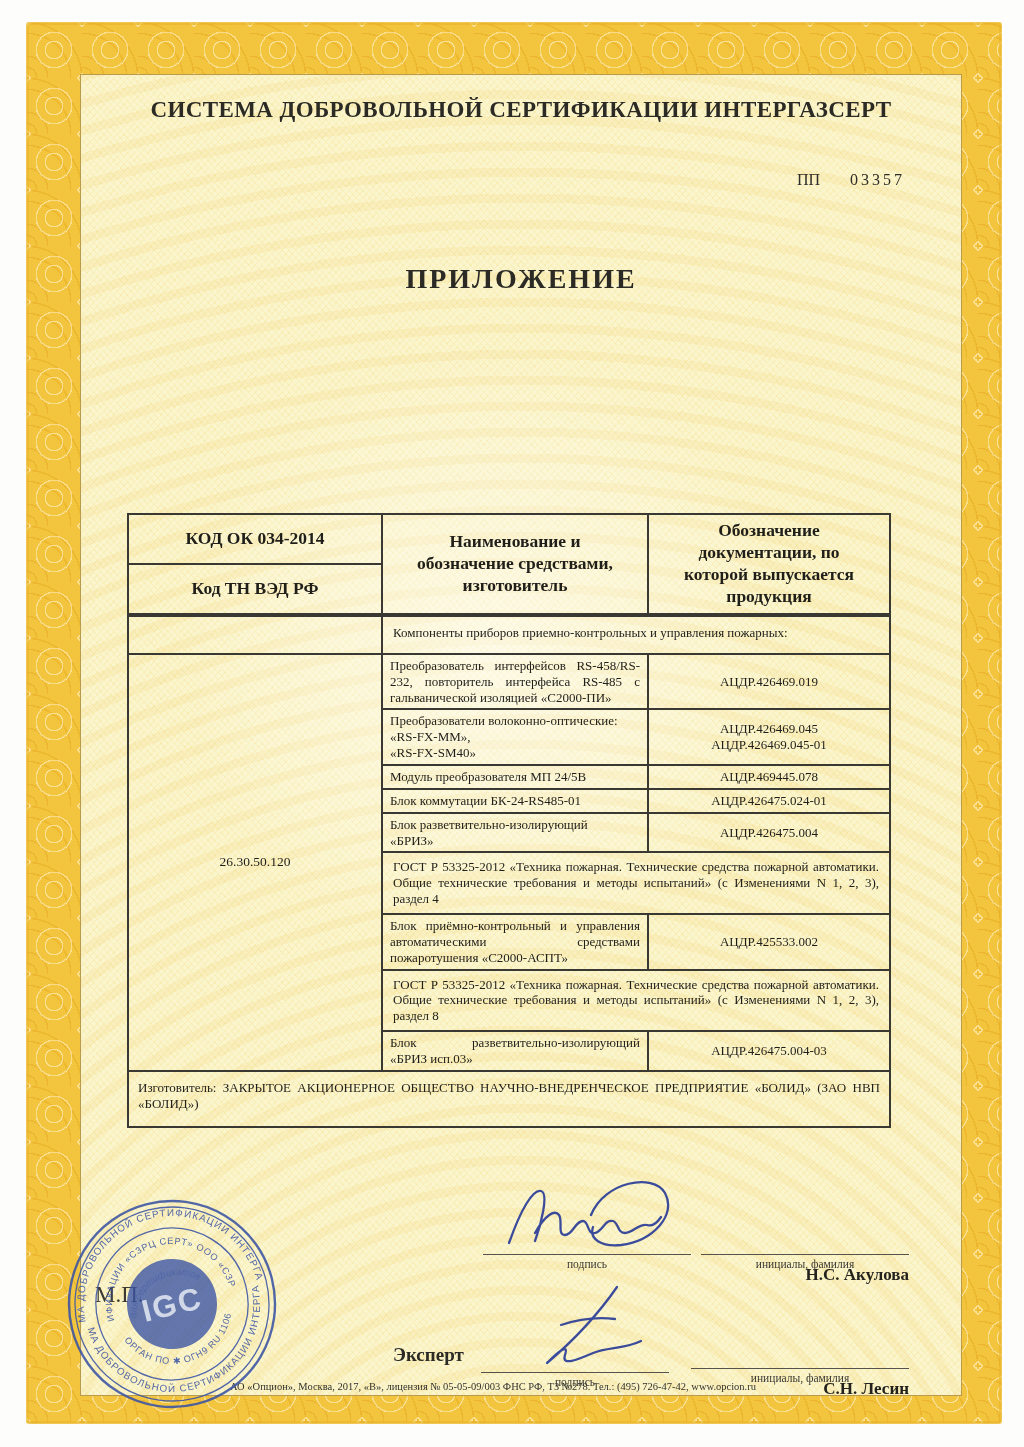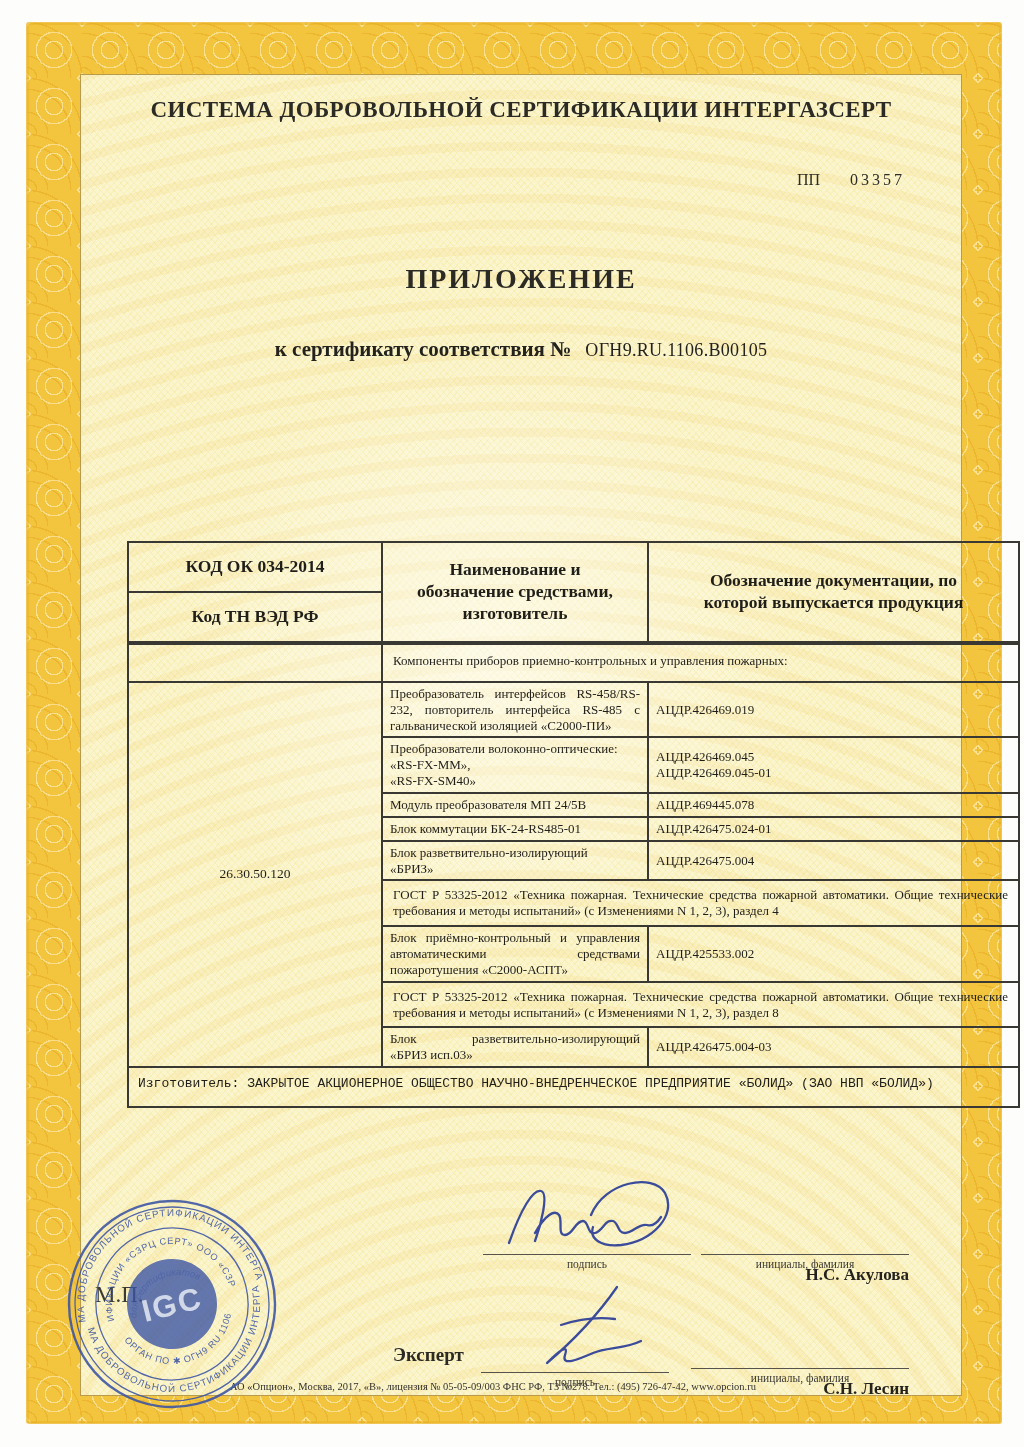--- a/index.html
+++ b/index.html
@@ -26,35 +26,35 @@
   .sys-title{top:22px;left:0;right:0;text-align:center;font-weight:bold;font-size:23px;
              letter-spacing:.4px;color:#2b2a24;}
   .form-no{top:96px;right:56px;font-size:16px;color:#2e2d27;}
   .form-no .digits{margin-left:30px;letter-spacing:3px;}
   .doc-title{top:188px;left:0;right:0;text-align:center;font-weight:bold;font-size:28px;letter-spacing:2px;color:#2b2a24;}
   .cert-line{top:262px;left:0;right:0;text-align:center;}
   .cert-label{font-weight:bold;font-size:21px;}
   .cert-no{font-size:18px;letter-spacing:.3px;margin-left:14px;}
   .scope{top:348px;left:0;right:0;text-align:center;font-weight:bold;font-size:19px;line-height:1.5;color:#2b2a24;}
 
-  table.tbl{border-collapse:collapse;table-layout:fixed;width:893px;color:#1f1e19;margin-top:28px;}
+  table.tbl{border-collapse:collapse;table-layout:fixed;width:764px;color:#1f1e19;}
   .tbl td{border:2px solid #3a3833;vertical-align:middle;overflow:hidden;}
   .tbl-header{top:438px;left:46px;}
   .tbl-header td{text-align:center;font-weight:bold;font-size:17.5px;line-height:1.25;height:46px;}
   .tbl-header td.c2{padding:2px 24px;}
   .tbl-header td.c3{padding:2px 32px;}
   .tbl-body{top:540px;left:46px;font-size:13px;line-height:1.22;}
   .tbl-body td{padding:3px 7px;}
   .cat-cell{vertical-align:top;padding:8px 7px 12px 10px !important;}
   .name-cell{text-align:justify;}
   .jline{text-align:justify;text-align-last:justify;}
-  .doc-cell{text-align:left;border-radius:27px;}
+  .doc-cell{text-align:center;border-radius:27px;}
   .code-cell{text-align:center;font-size:13.5px;border-radius:14px;}
   .gost-cell{text-align:justify;padding:6px 10px !important;}
-  .manu-cell{text-align:justify;padding:8px 9px 14px 9px !important;font-family:Liberation Mono, monospace;}
+  .manu-cell{text-align:justify;padding:8px 9px 14px 9px !important;}
 
   .sig-label{font-weight:bold;font-size:19px;color:#2b2a24;white-space:nowrap;}
   .sig-label.head{left:16px;top:1151px;}
   .sig-label.expert{left:312px;top:1269px;}
   .line{height:0;border-top:1.5px solid #55534b;}
   .l-head-sign{left:402px;top:1179px;width:208px;}
   .l-head-name{left:620px;top:1179px;width:208px;}
   .l-exp-sign{left:400px;top:1297px;width:188px;}
   .l-exp-name{left:610px;top:1293px;width:218px;}
   .caption{font-size:11.5px;color:#3c3a33;text-align:center;}
@@ -91,23 +91,20 @@
     <div class="inner">
 
       <div class="sys-title">СИСТЕМА ДОБРОВОЛЬНОЙ СЕРТИФИКАЦИИ ИНТЕРГАЗСЕРТ</div>
 
       <div class="form-no">
         <span>ПП</span><span class="digits">03357</span>
       </div>
 
       <div class="doc-title">ПРИЛОЖЕНИЕ</div>
 
-      <div class="cert-line">
-        <span class="cert-label">к сертификату соответствия №</span><span class="cert-no">ОГН9.RU.1106.B00105</span>
-      </div>
 
 
       <table class="tbl tbl-header">
         <colgroup>
             <col style="width:254px">
             <col style="width:266px">
             <col>
           </colgroup>
         <tbody>
             <tr>

